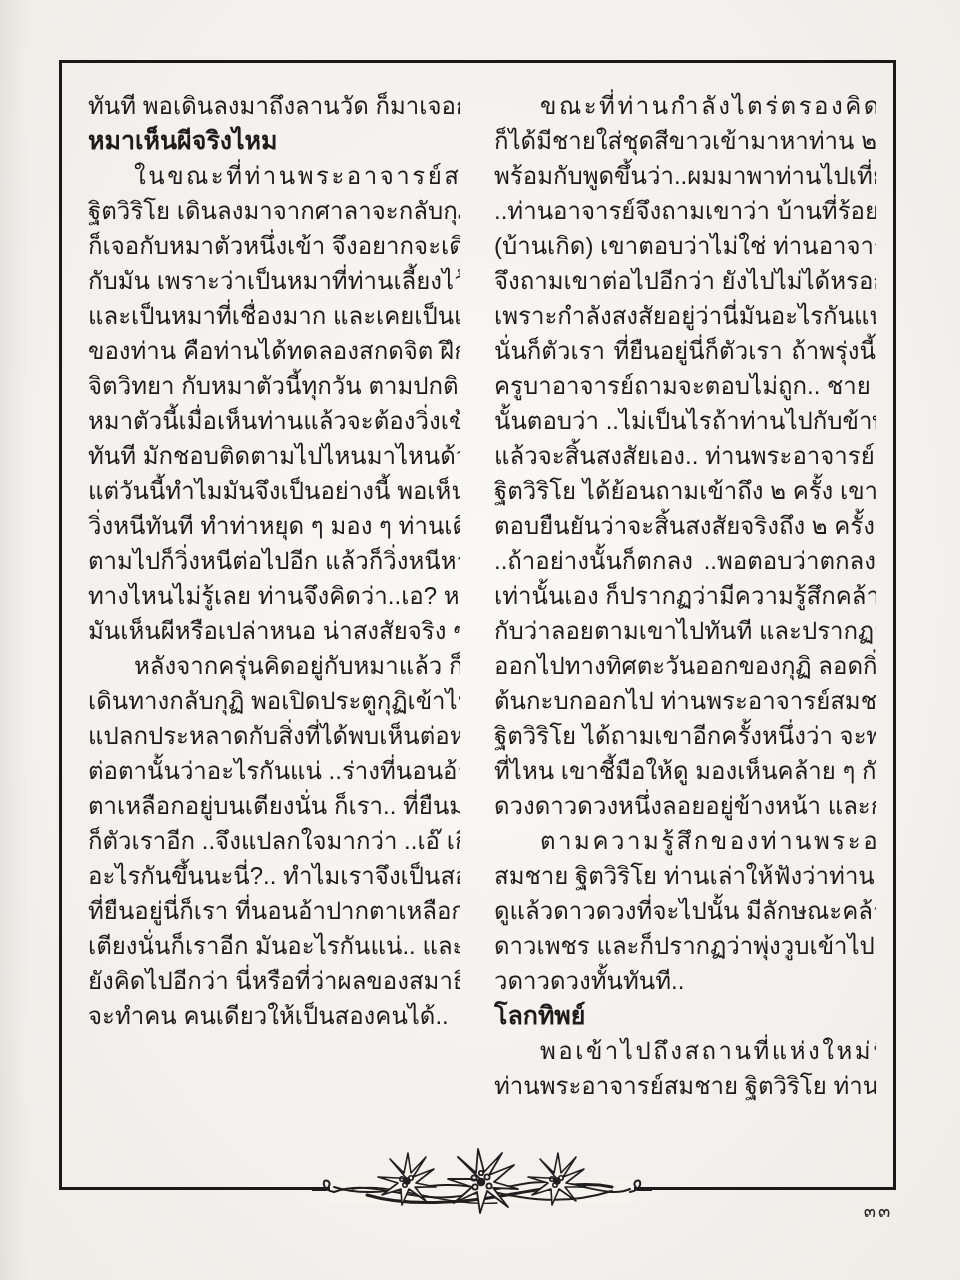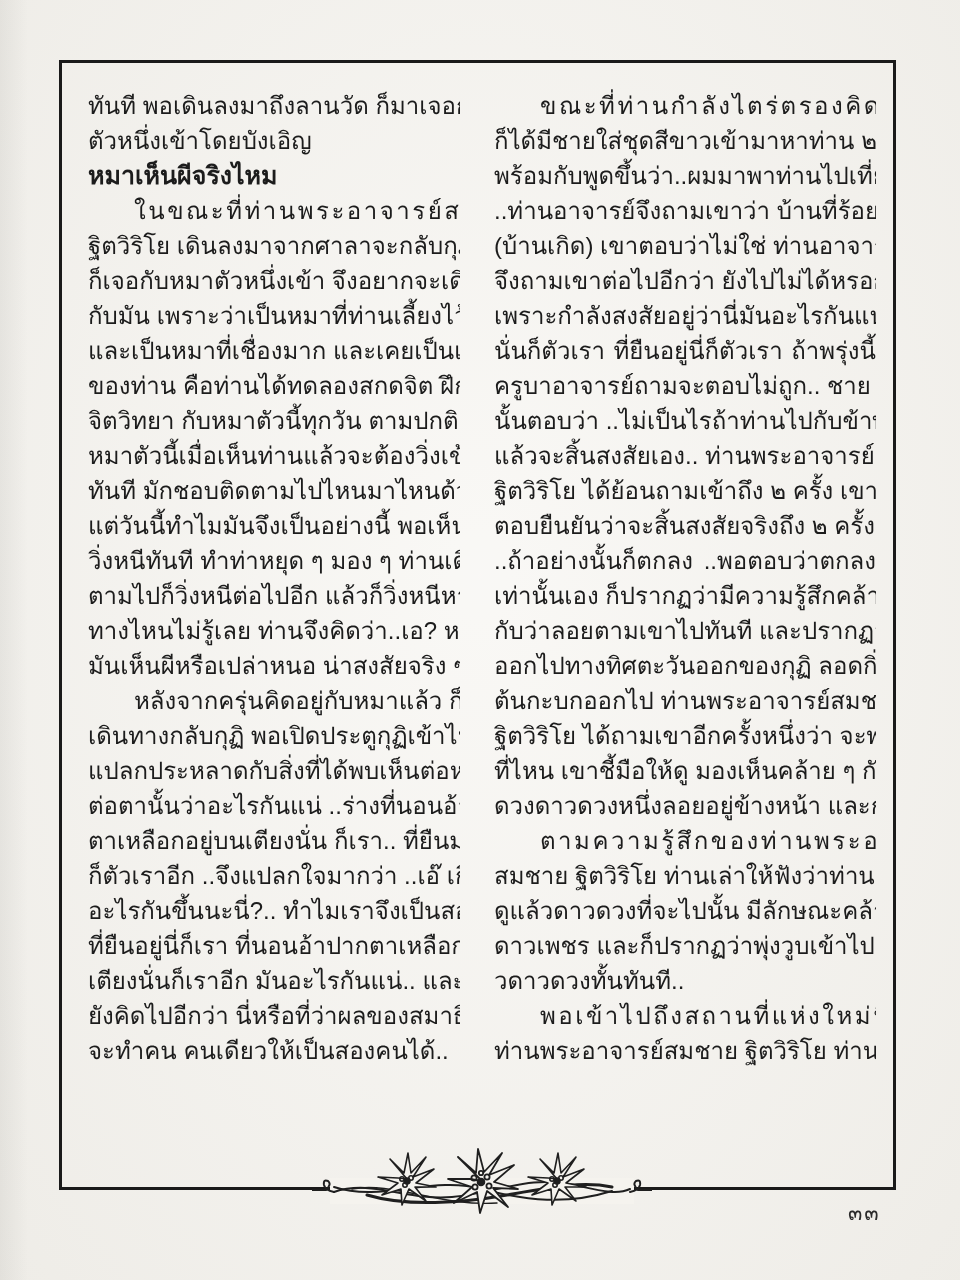--- a/index.html
+++ b/index.html
@@ -36,33 +36,32 @@
   .heading{
     height:35px;
     font-weight:bold;font-size:25px;line-height:35px;
     white-space:nowrap;overflow:hidden;
   }
   .ornament{
     position:absolute;left:312px;top:1145px;width:340px;height:74px;
   }
   .page-number{
     position:absolute;left:848px;top:1196px;width:60px;
-    font-size:21px;text-align:left;color:#2a2a2a;letter-spacing:2px;
+    font-size:18px;text-align:center;color:#2a2a2a;letter-spacing:2px;
   }
 </style>
 </head>
 <body>
 
 <div class="page">
 
   <div class="frame">
     <div class="col col-left" id="col-left">
         <div class="para">
           <div class="jline">ทันที พอเดินลงมาถึงลานวัด ก็มาเจอกับสุนัข</div>
-          <div class="jline last">ตัวหนึ่งเข้าโดยบังเอิญ</div>
         </div>
         <div class="heading">หมาเห็นผีจริงไหม</div>
         <div class="para">
           <div class="jline indent spread">ในขณะที่ท่านพระอาจารย์สมชาย</div>
           <div class="jline">ฐิตวิริโย เดินลงมาจากศาลาจะกลับกุฏินั้น</div>
           <div class="jline">ก็เจอกับหมาตัวหนึ่งเข้า จึงอยากจะเดินไปเล่น</div>
           <div class="jline">กับมัน เพราะว่าเป็นหมาที่ท่านเลี้ยงไว้เอง</div>
           <div class="jline">และเป็นหมาที่เชื่องมาก และเคยเป็นเครื่องมือ</div>
           <div class="jline">ของท่าน คือท่านได้ทดลองสกดจิต ฝึกแบบ</div>
           <div class="jline">จิตวิทยา กับหมาตัวนี้ทุกวัน ตามปกติแล้ว</div>
@@ -112,20 +111,21 @@
           <div class="jline">ที่ไหน เขาชี้มือให้ดู มองเห็นคล้าย ๆ กับมี</div>
           <div class="jline">ดวงดาวดวงหนึ่งลอยอยู่ข้างหน้า และกำลัง</div>
         </div>
         <div class="para">
           <div class="jline indent spread">ตามความรู้สึกของท่านพระอาจารย์</div>
           <div class="jline">สมชาย ฐิตวิริโย ท่านเล่าให้ฟังว่าท่านสังเกต</div>
           <div class="jline">ดูแล้วดาวดวงที่จะไปนั้น มีลักษณะคล้ายกับ</div>
           <div class="jline">ดาวเพชร และก็ปรากฏว่าพุ่งวูบเข้าไปสู่</div>
           <div class="jline last">วดาวดวงทั้นทันที..</div>
         </div>
+        <div class="heading">โลกทิพย์</div>
         <div class="para">
           <div class="jline indent spread">พอเข้าไปถึงสถานที่แห่งใหม่นี่แล้ว</div>
           <div class="jline">ท่านพระอาจารย์สมชาย ฐิตวิริโย ท่านเล่าว่า</div>
         </div>
       </div>
   </div>
 
   <svg class="ornament" viewBox="0 0 340 74">
 
     <rect x="18" y="33" width="304" height="26" fill="#f5f3ee" stroke="none"></rect>

